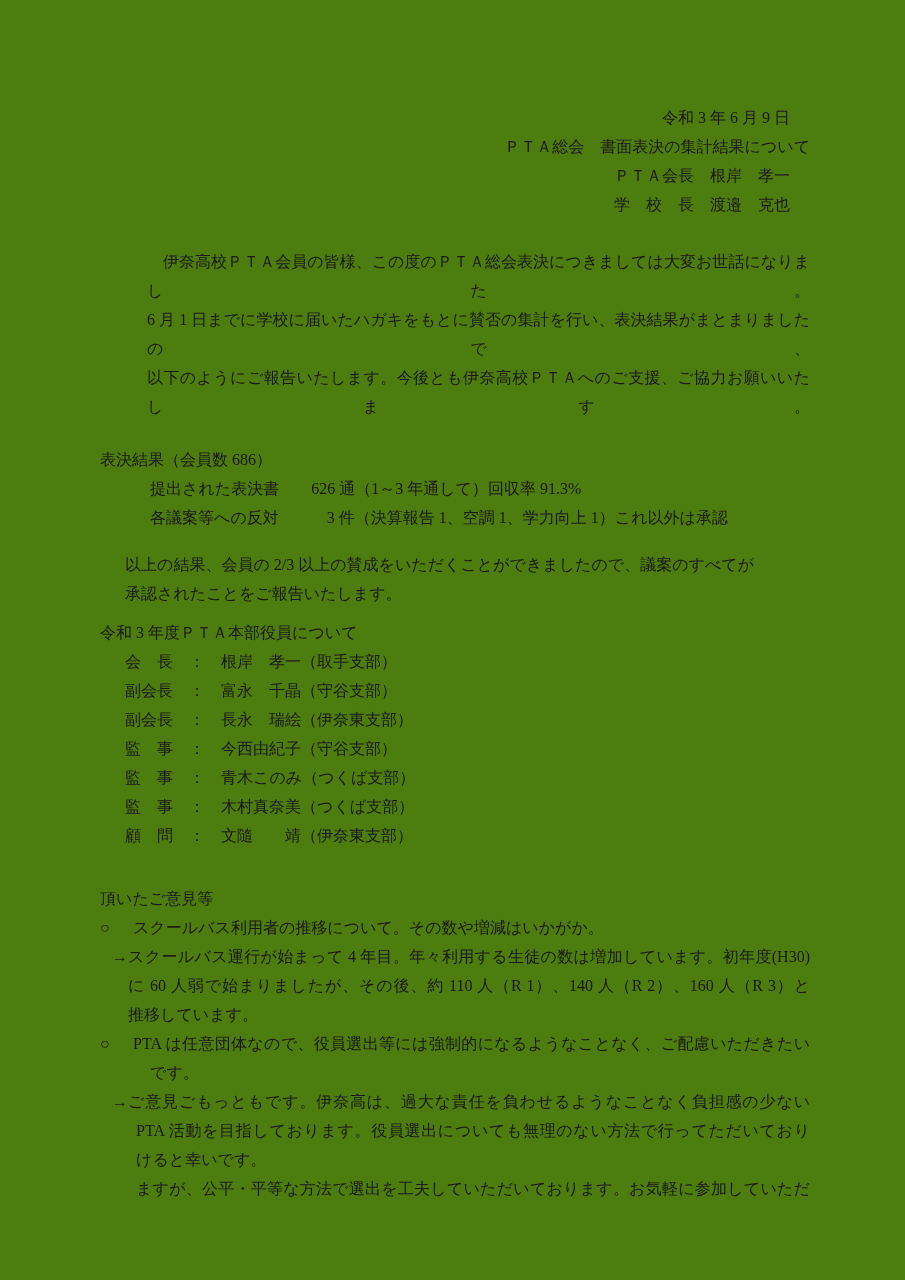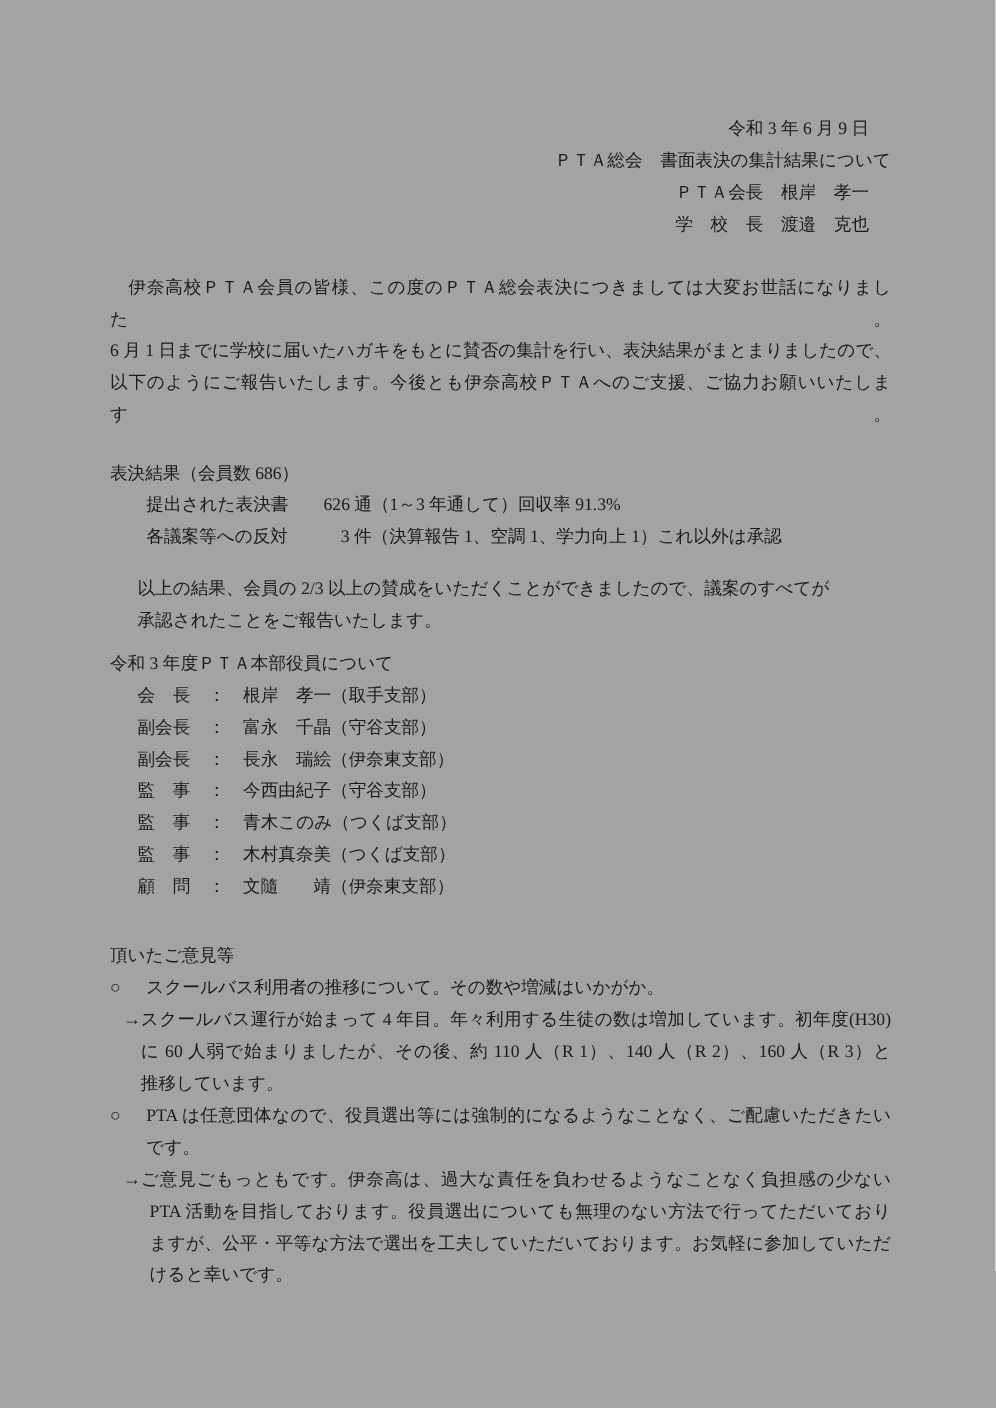--- a/index.html
+++ b/index.html
@@ -5,42 +5,42 @@
   html, body {
     margin: 0;
     padding: 0;
     background: #ffffff;
   }
   .page {
     position: relative;
     width: 905px;
     height: 1280px;
     box-sizing: border-box;
-    background: #a3a3a3;
+    background: #4d7c0f;
     color: #1a1a1a;
     font-family: "Liberation Serif", "DejaVu Serif", serif;
     font-size: 16px;
     line-height: 29px;
     padding: 103px 95px 0 100px;
     overflow: hidden;
   }
   .line { white-space: nowrap; }
   .t-right  { text-align: right; }
   .t-center { text-align: right; }
   .rpad { padding-right: 20px; }
   
   .jus {
     white-space: normal;
     text-align: justify;
     text-align-last: justify;
     text-justify: inter-ideograph;
   }
   .ind25 { margin-left: 25px; }
-  .ind33 { margin-left: 33px; }
-  .sec-intro    { margin-top: 28px; }
+  .ind33 { margin-left: 50px; }
+  .sec-intro    { margin-top: 28px; margin-left: 47px; }
   .sec-results  { margin-top: 24px; }
   .sec-notes    { margin-top: 18px; }
   .sec-officers { margin-top: 10px; }
   .sec-opinions { margin-top: 34px; }
   
   .li { display: flex; align-items: flex-start; }
   .li .marker { flex: 0 0 33px; white-space: nowrap; }
   .li.arrow { margin-left: 12px; }
   .li.arrow .marker { flex: 0 0 16px; }
   .li .litext { flex: 1 1 auto; display: block; }
@@ -103,17 +103,17 @@
       <span class="marker">○</span>
       <span class="litext jus">PTA は任意団体なので、役員選出等には強制的になるようなことなく、ご配慮いただきたい</span>
     </div>
     <div class="line ind33">です。</div>
 
     <div class="li arrow">
       <span class="marker">→</span>
       <span class="litext jus">ご意見ごもっともです。伊奈高は、過大な責任を負わせるようなことなく負担感の少ない</span>
     </div>
     <div class="line cont2 jus">PTA 活動を目指しております。役員選出についても無理のない方法で行ってただいており</div>
+    <div class="line cont2">けると幸いです。</div>
     <div class="line cont2 jus">ますが、公平・平等な方法で選出を工夫していただいております。お気軽に参加していただ</div>
-    <div class="line cont2">けると幸いです。</div>
   </div>
 
 </div>
 
 </body></html>

